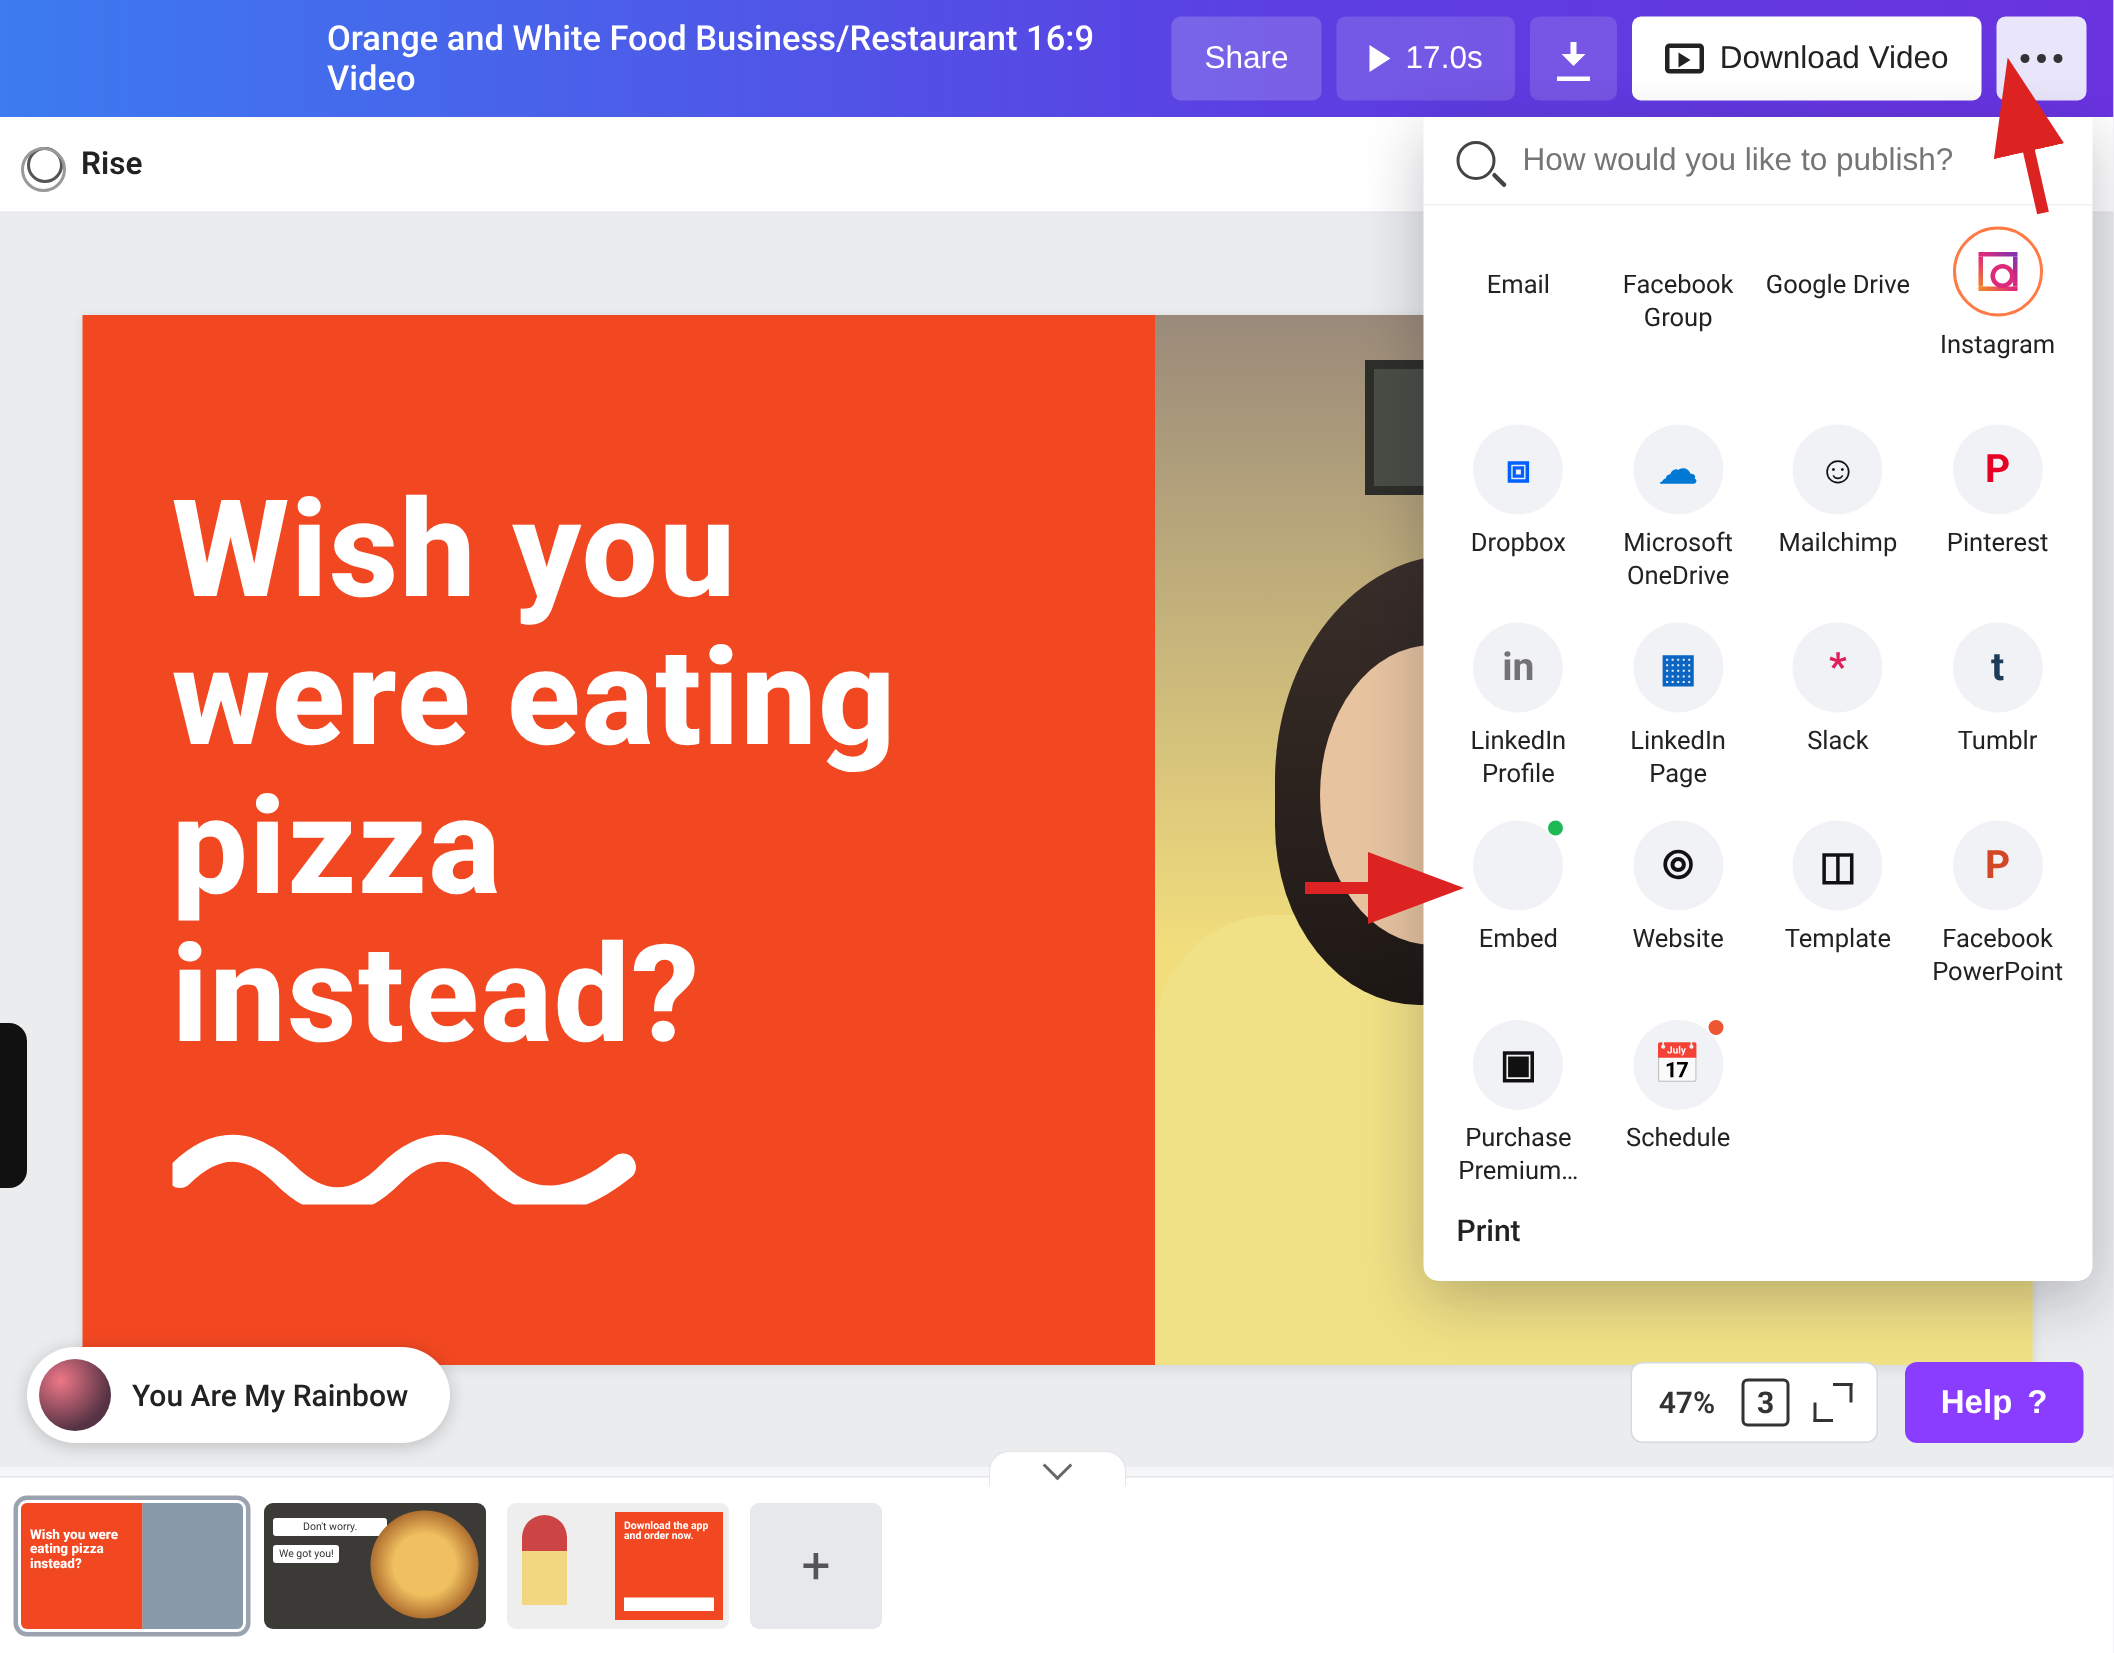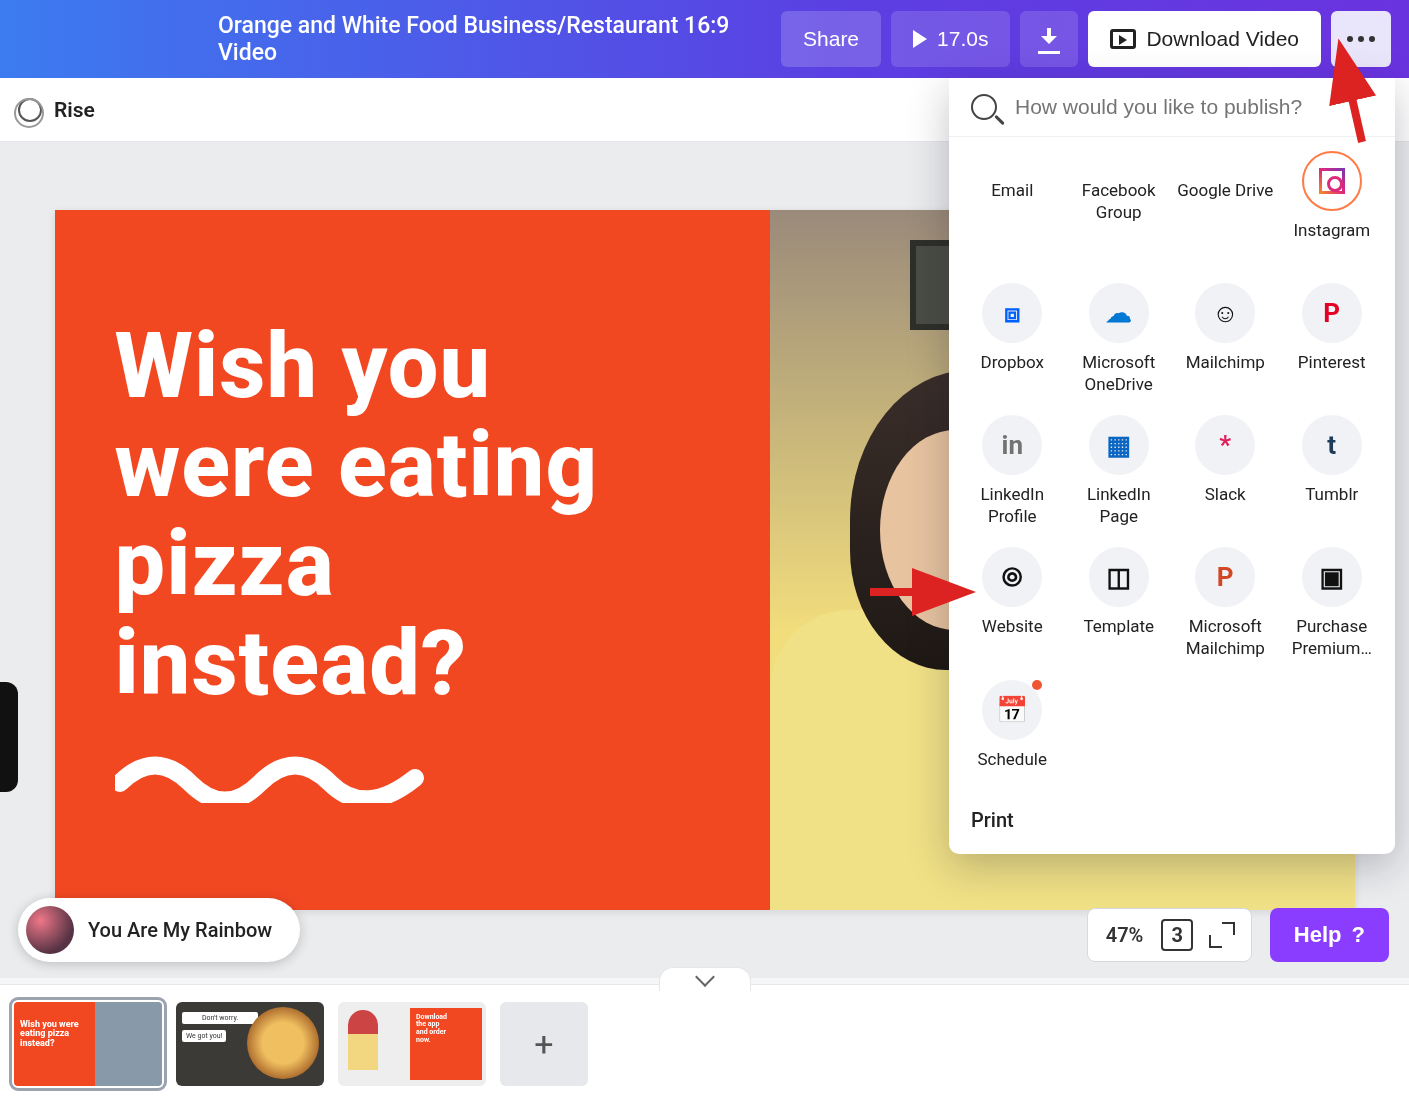--- a/index.html
+++ b/index.html
@@ -74,21 +74,21 @@
   .timeline{position:absolute;left:0;right:0;bottom:0;height:118px;background:#fff;border-top:1px solid #e4e6ea;display:flex;align-items:center;gap:14px;padding:0 14px;}
   .thumb{width:148px;height:84px;border-radius:6px;overflow:hidden;background:#ddd;position:relative;cursor:pointer;}
   .thumb.sel{outline:3px solid #9aa3af;outline-offset:2px;border-radius:4px;}
   .thumb.add{background:#e6e8eb;display:flex;align-items:center;justify-content:center;font-size:34px;color:#555;width:88px;}
   .thumb .tl{position:absolute;left:0;top:0;width:55%;height:100%;background:#f24822;}
   .thumb .tr{position:absolute;right:0;top:0;width:45%;height:100%;background:#89a;}
   .thumb .txt{position:absolute;left:6px;top:18px;font-size:9px;font-weight:800;color:#fff;line-height:1.1;max-width:70px;}
   .thumb2 .left{position:absolute;left:6px;top:10px;font-size:7px;background:#fff;color:#333;padding:2px 20px;border-radius:2px;}
   .thumb2 .left2{position:absolute;left:6px;top:28px;font-size:7px;background:#fff;color:#333;padding:2px 4px;border-radius:2px;}
   .thumb2 .pizza{position:absolute;right:5px;top:5px;width:72px;height:72px;border-radius:50%;background:radial-gradient(circle,#f0c060 40%,#b07030 70%);}
-  .thumb3 .panel{position:absolute;right:4px;top:6px;width:72px;height:72px;background:#f24822;display:flex;justify-content:space-between;padding:6px;gap:36px;}
+  .thumb3 .panel{position:absolute;right:4px;top:6px;width:72px;height:72px;background:#f24822;display:flex;flex-direction:column;justify-content:space-between;padding:6px;gap:36px;}
   .thumb3 .panel .t{font-size:7px;color:#fff;font-weight:700;line-height:1.1;}
   .thumb3 .panel .b{height:10px;background:#fff;}
   .thumb3 .pep{position:absolute;left:10px;top:8px;width:30px;height:60px;background:linear-gradient(180deg,#c44 40%,#f2d680 40%);border-radius:20px 20px 0 0;}
   .tl-tab{position:absolute;left:50%;top:-18px;transform:translateX(-50%);width:92px;height:24px;background:#fff;border:1px solid #e4e6ea;border-bottom:none;border-radius:14px 14px 0 0;display:flex;align-items:center;justify-content:center;}
   .chev{width:14px;height:14px;border-right:2px solid #666;border-bottom:2px solid #666;transform:rotate(45deg);margin-top:-6px;}
 
   
   .panel-pub{position:absolute;right:14px;top:78px;width:446px;background:#fff;border-radius:0 0 10px 10px;box-shadow:0 12px 40px rgba(20,20,40,.25);padding-bottom:14px;z-index:30;}
   .panel-pub .search{display:flex;align-items:center;gap:18px;padding:16px 22px;border-bottom:1px solid #eef0f4;}
   .search input{border:none;font-size:21px;color:#777;flex:1;outline:none;background:transparent;}
@@ -258,30 +258,36 @@
       </div>
       <div class="cell">
         <div class="circ-ico" style="color:#e01e5a;">*</div>
         <div class="lbl">Slack</div>
       </div>
       <div class="cell">
         <div class="circ-ico" style="color:#1c3c5a;">t</div>
         <div class="lbl">Tumblr</div>
       </div>
       <div class="cell">
+        <div class="circ-ico" style="color:#111;">
+          <span class="dot-badge dot-green"></span>
+        </div>
+        <div class="lbl">Embed</div>
+      </div>
+      <div class="cell">
         <div class="circ-ico" style="color:#111;">⦾</div>
         <div class="lbl">Website</div>
       </div>
       <div class="cell">
         <div class="circ-ico" style="color:#111;">◫</div>
         <div class="lbl">Template</div>
       </div>
       <div class="cell">
         <div class="circ-ico" style="color:#d24726;">P</div>
-        <div class="lbl">Microsoft Mailchimp</div>
+        <div class="lbl">Facebook PowerPoint</div>
       </div>
       <div class="cell">
         <div class="circ-ico" style="color:#111;">▣</div>
         <div class="lbl">Purchase Premium…</div>
       </div>
       <div class="cell">
         <div class="circ-ico" style="color:#111;">📅<span class="dot-badge dot-red"></span></div>
         <div class="lbl">Schedule</div>
       </div>
     </div>

